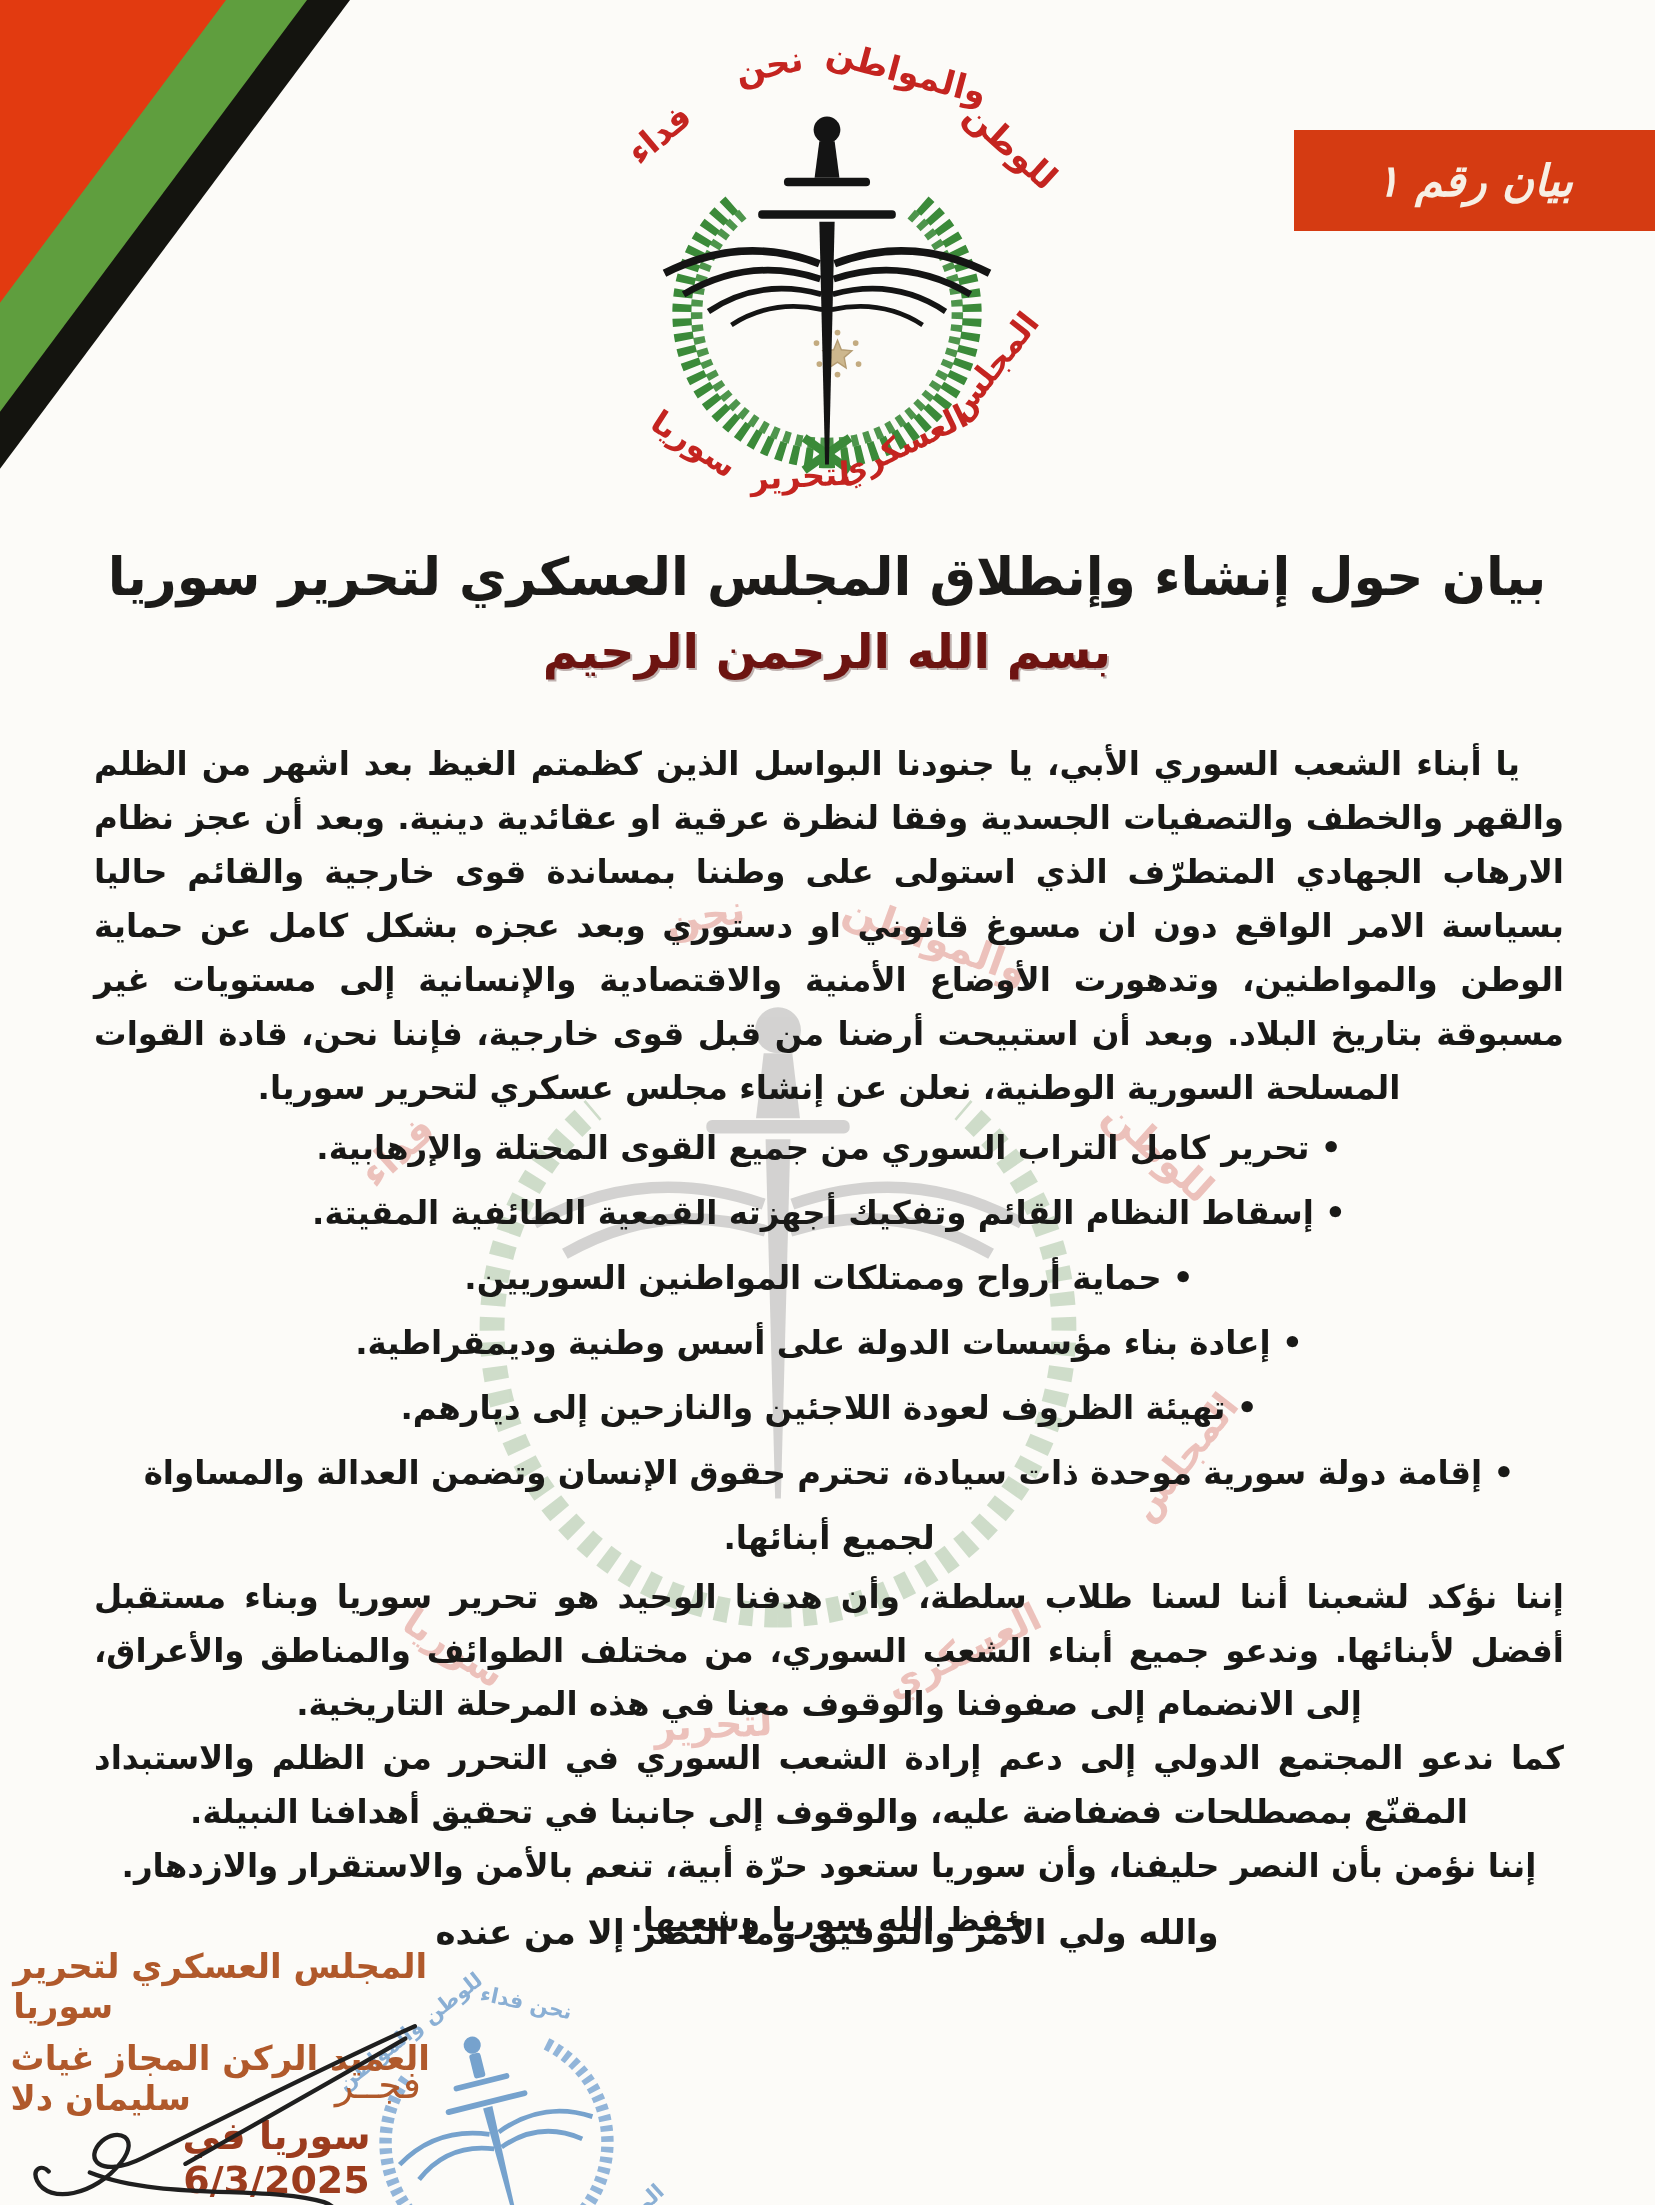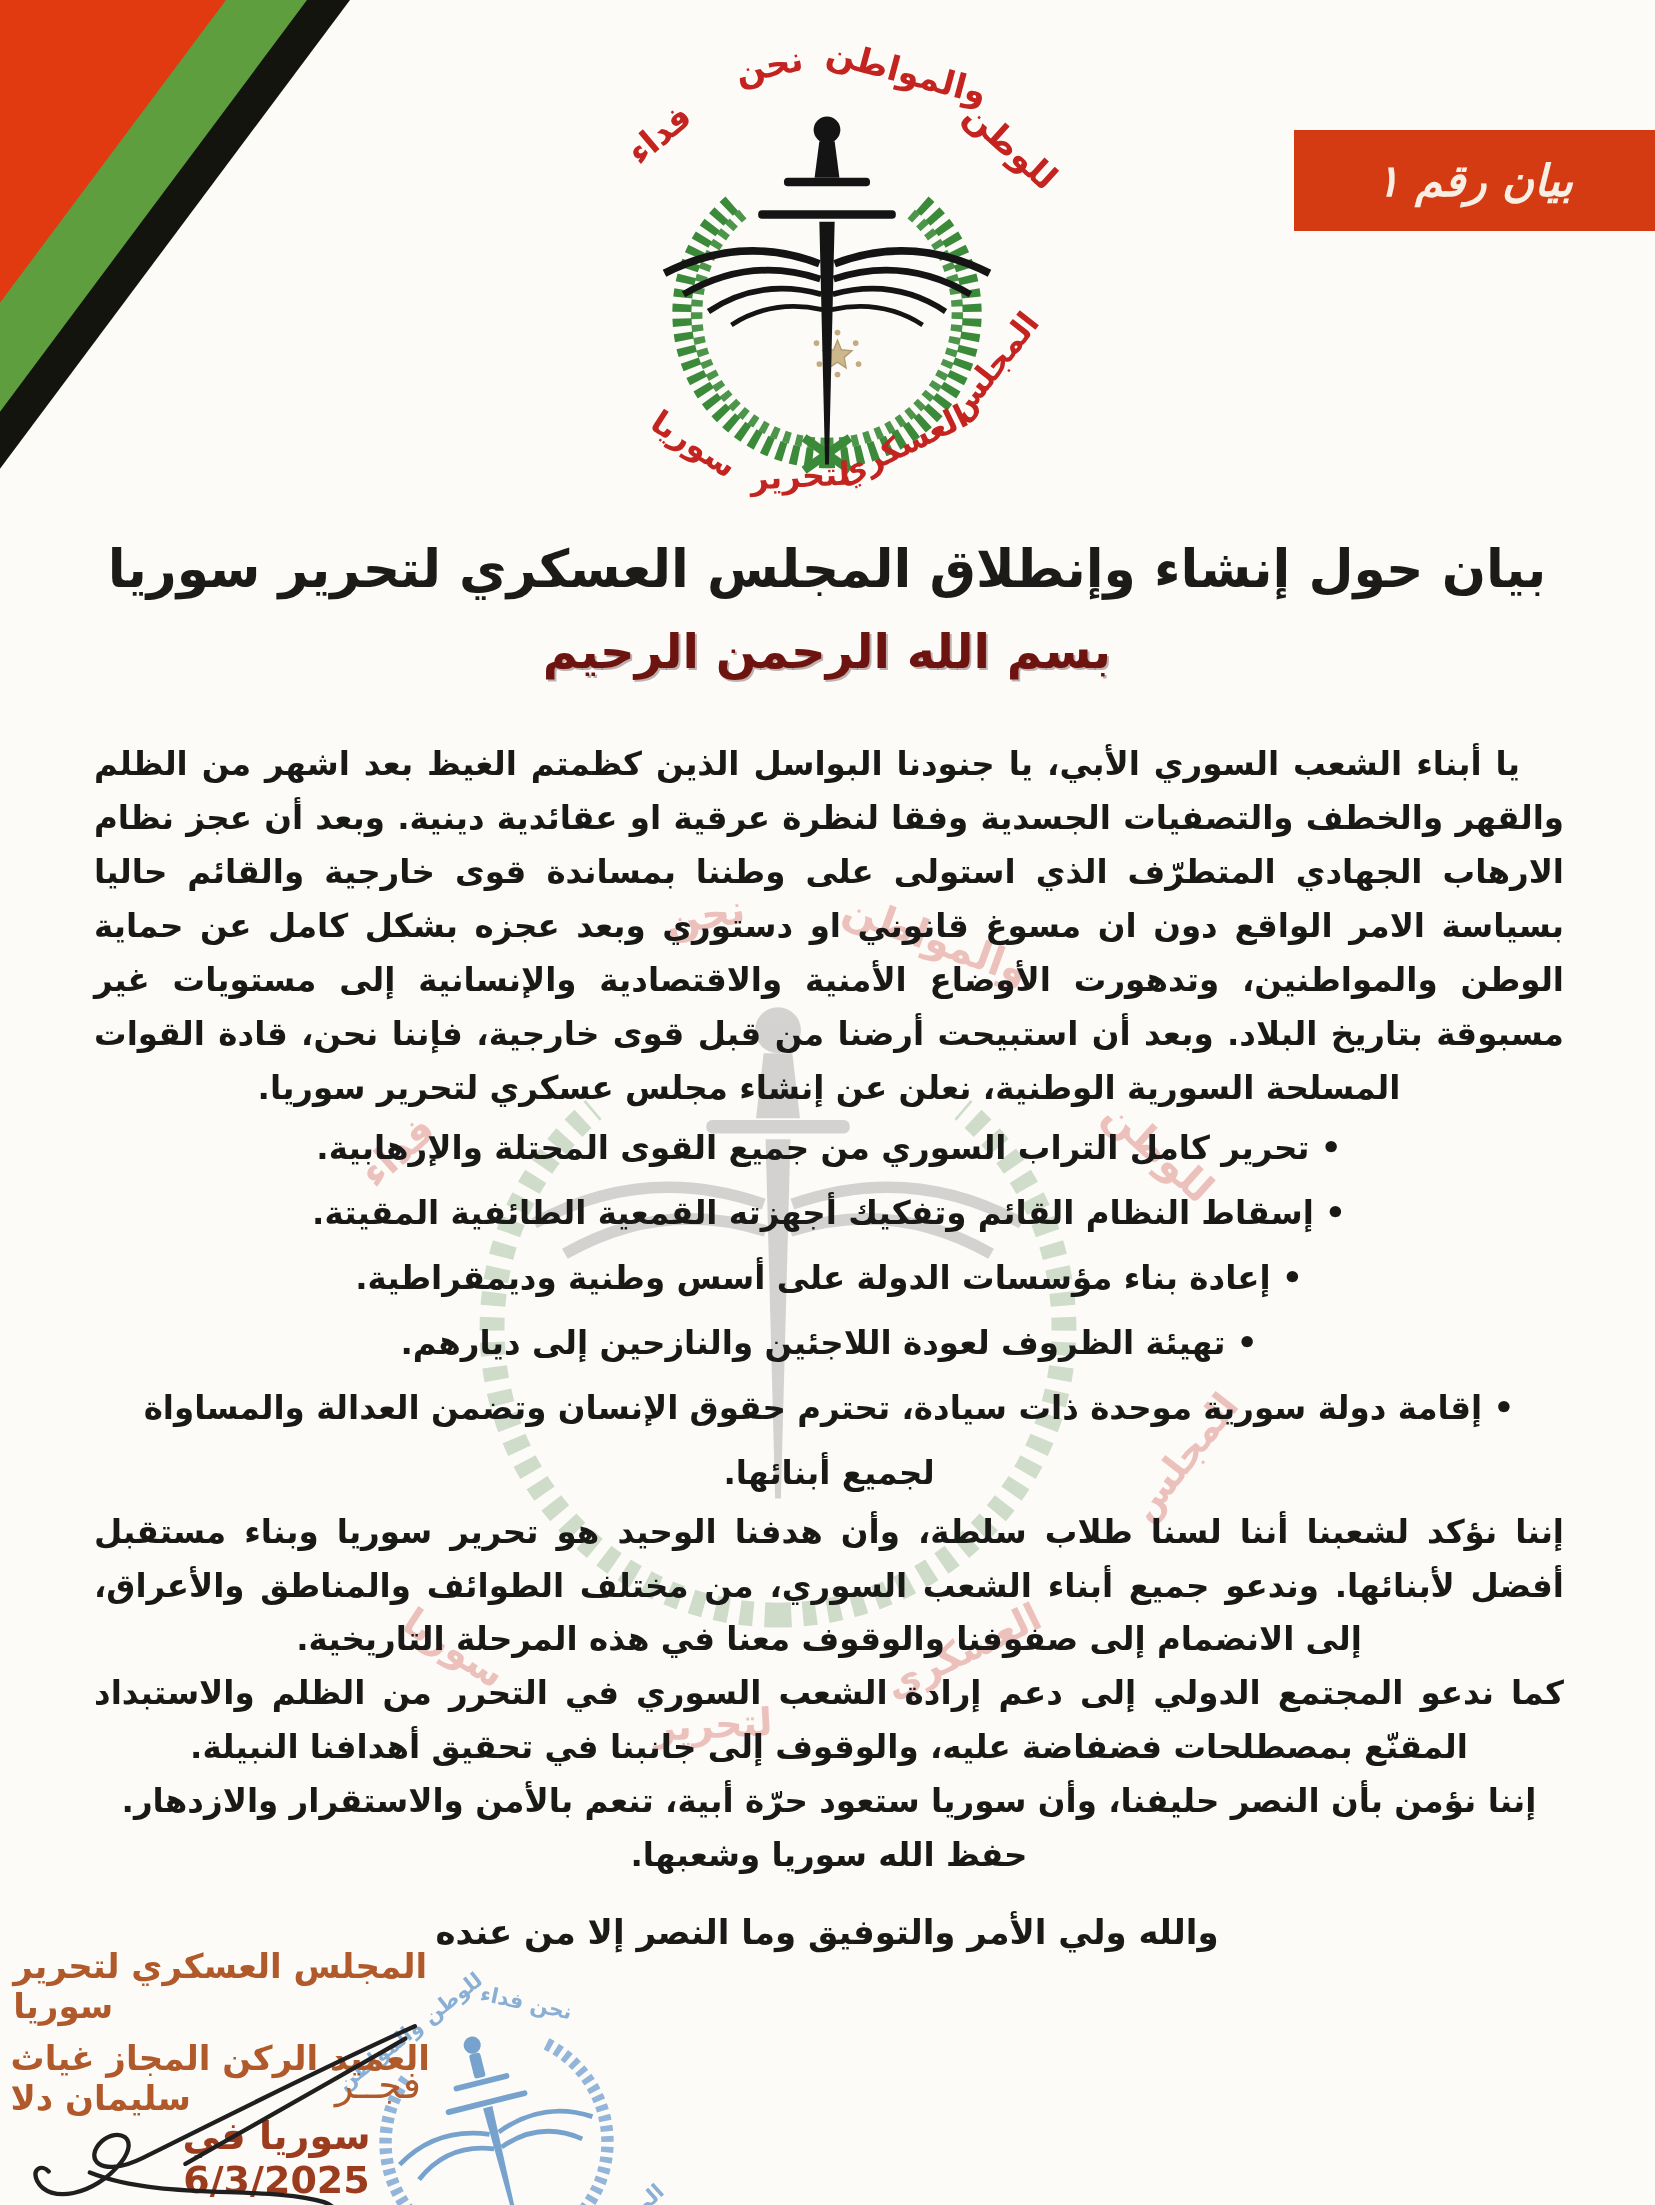--- a/index.html
+++ b/index.html
@@ -18,21 +18,21 @@
     position:absolute;top:130px;right:0;width:361px;height:101px;
     background:#d53b12;display:flex;align-items:center;justify-content:center;font-style:italic;
   }
   .banner span{color:#f7efe4;font-size:44px;font-weight:bold;letter-spacing:1px;}
   
   .emblem{position:absolute;left:589px;top:17px;width:478px;height:524px;}
   .aw{position:absolute;transform-origin:center;font-weight:bold;color:#c42420;white-space:nowrap;font-size:34px;}
   .aw.nm{font-size:32px;}
   
   .page-title{
-    position:absolute;left:0;right:0;top:531px;margin:8px;text-align:center;
+    position:absolute;left:0;right:0;top:531px;margin:16px;text-align:center;
     font-size:52px;font-weight:bold;color:#1c1b19;letter-spacing:-1px;
   }
   .basmala{
     position:absolute;left:0;right:0;top:623px;text-align:center;
     font-size:48px;font-weight:bold;color:#6d1411;
     text-shadow:1.9px 1.9px 0 rgba(50,7,5,.30);
   }
   
   .watermark{position:absolute;left:325px;top:841px;width:908px;height:1013px;z-index:1;pointer-events:none;}
   .watermark .aw{color:#e9b3ad;opacity:.8;font-size:40px;}
@@ -167,20 +167,21 @@
     <span class="aw nm" style="left:106px;top:427px;transform:translate(-50%,-50%) rotate(33deg);">سوريا</span>
   </div>
 
   <h1 class="page-title">بيان حول إنشاء وإنطلاق المجلس العسكري لتحرير سوريا</h1>
   <div class="basmala">بسم الله الرحمن الرحيم</div>
 
   <section class="body-text">
     <p class="p1">يا أبناء الشعب السوري الأبي، يا جنودنا البواسل الذين كظمتم الغيظ بعد اشهر من الظلم والقهر والخطف والتصفيات الجسدية وفقا لنظرة عرقية او عقائدية دينية. وبعد أن عجز نظام الارهاب الجهادي المتطرّف الذي استولى على وطننا بمساندة قوى خارجية والقائم حاليا بسياسة الامر الواقع دون ان مسوغ قانوني او دستوري وبعد عجزه بشكل كامل عن حماية الوطن والمواطنين، وتدهورت الأوضاع الأمنية والاقتصادية والإنسانية إلى مستويات غير مسبوقة بتاريخ البلاد. وبعد أن استبيحت أرضنا من قبل قوى خارجية، فإننا نحن، قادة القوات المسلحة السورية الوطنية، نعلن عن إنشاء مجلس عسكري لتحرير سوريا.</p>
     <div class="bullet">• تحرير كامل التراب السوري من جميع القوى المحتلة والإرهابية.</div>
     <div class="bullet">• إسقاط النظام القائم وتفكيك أجهزته القمعية الطائفية المقيتة.</div>
+    <div class="bullet">• حماية أرواح وممتلكات المواطنين السوريين.</div>
     <div class="bullet">• إعادة بناء مؤسسات الدولة على أسس وطنية وديمقراطية.</div>
     <div class="bullet">• تهيئة الظروف لعودة اللاجئين والنازحين إلى ديارهم.</div>
     <div class="bullet">• إقامة دولة سورية موحدة ذات سيادة، تحترم حقوق الإنسان وتضمن العدالة والمساواة لجميع أبنائها.</div>
     <p>إننا نؤكد لشعبنا أننا لسنا طلاب سلطة، وأن هدفنا الوحيد هو تحرير سوريا وبناء مستقبل أفضل لأبنائها. وندعو جميع أبناء الشعب السوري، من مختلف الطوائف والمناطق والأعراق، إلى الانضمام إلى صفوفنا والوقوف معنا في هذه المرحلة التاريخية.</p>
     <p>كما ندعو المجتمع الدولي إلى دعم إرادة الشعب السوري في التحرر من الظلم والاستبداد المقنّع بمصطلحات فضفاضة عليه، والوقوف إلى جانبنا في تحقيق أهدافنا النبيلة.</p>
     <p>إننا نؤمن بأن النصر حليفنا، وأن سوريا ستعود حرّة أبية، تنعم بالأمن والاستقرار والازدهار.</p>
     <p style="text-align:center;">حفظ الله سوريا وشعبها.</p>
   </section>
 
   <div class="closing-line">والله ولي الأمر والتوفيق وما النصر إلا من عنده</div>

